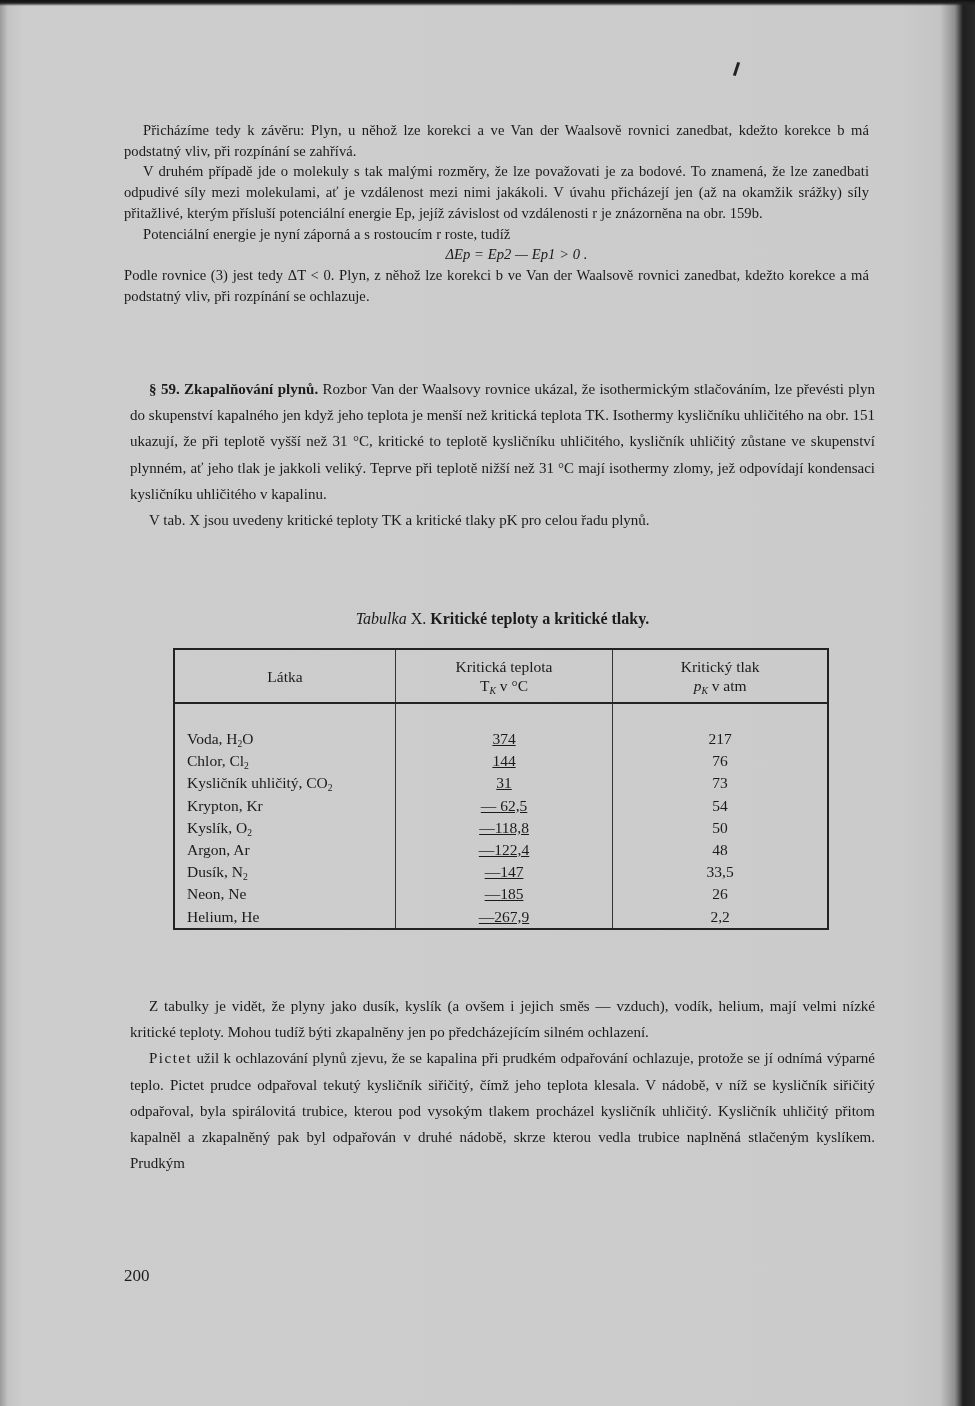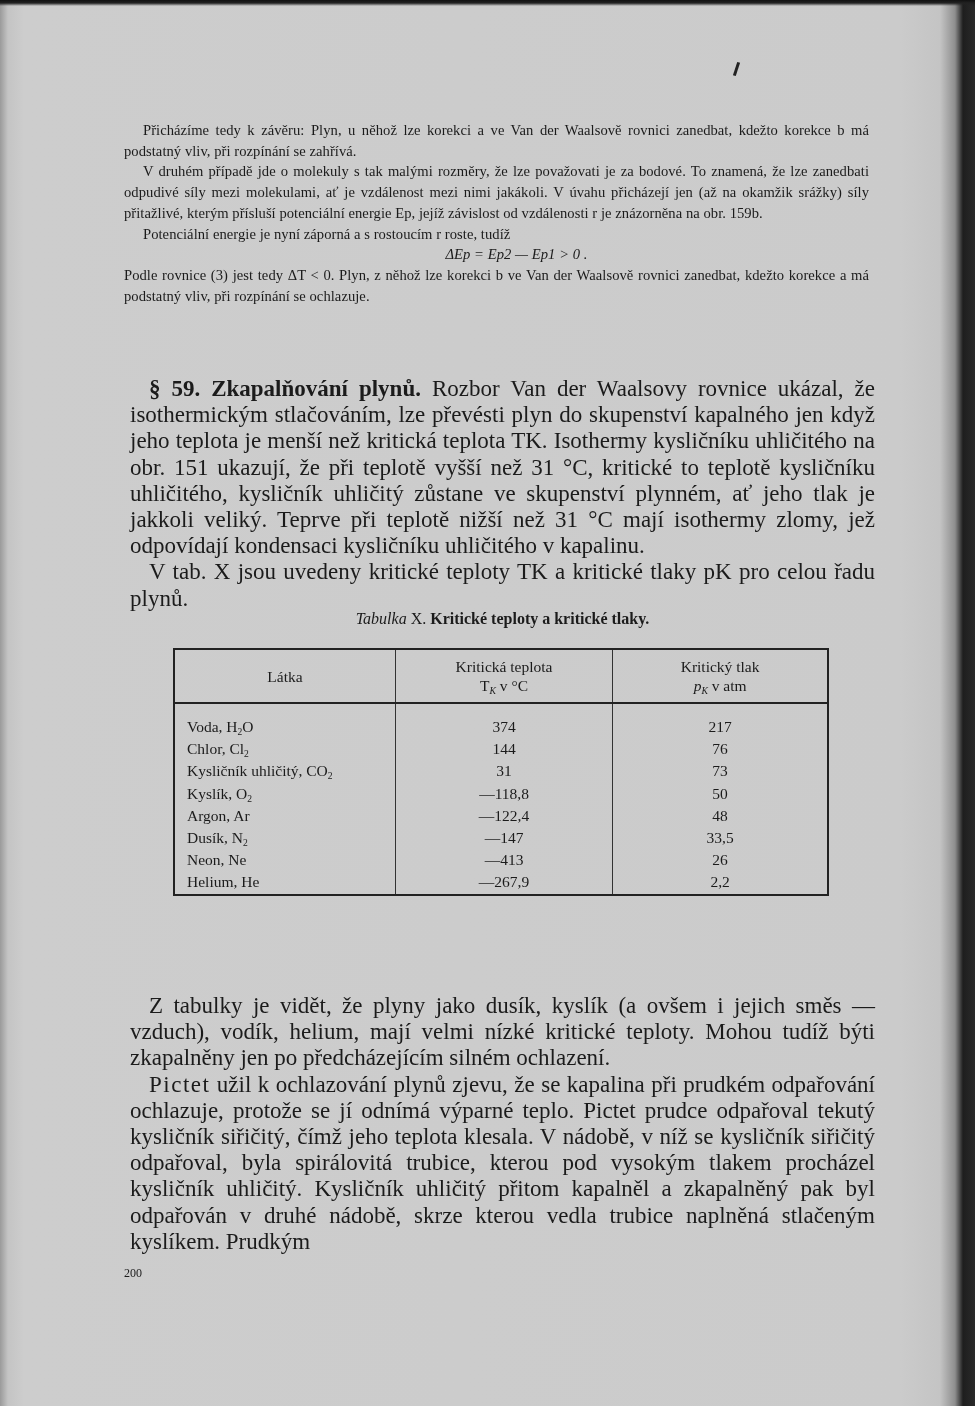--- a/index.html
+++ b/index.html
@@ -14,44 +14,44 @@
     background: linear-gradient(90deg, #9a9a9a 0px, #c4c4c4 8px, #cdcdcd 24px, #cbcbcb 900px, #c4c4c4 940px, #8e8e8e 955px, #1e1e1e 963px, #2a2a2a 975px);
   }
   .top-edge { position: absolute; left: 0; top: 0; width: 975px; height: 6px; background: linear-gradient(180deg,#111 0,#222 3px,rgba(0,0,0,0) 6px); }
   .mark { position: absolute; left: 735px; top: 62px; width: 3px; height: 14px; background: #222; transform: rotate(18deg); }
 
   .small { position: absolute; left: 124px; width: 745px; font-size: 14.6px; line-height: 20.7px; text-align: justify; letter-spacing: 0.05px; }
   .small p { margin: 0; text-indent: 19px; }
   .small p.noind { text-indent: 0; }
   .eq { text-align: center; text-indent: 0 !important; font-style: italic; padding-left: 40px; }
 
-  .big { position: absolute; left: 130px; width: 745px; font-size: 23px; line-height: 26.2px; text-align: justify; }
+  .big { position: absolute; left: 130px; width: 745px; font-size: 15px; line-height: 26.2px; text-align: justify; }
   .big p { margin: 0; text-indent: 19px; }
   .sec-head { font-weight: bold; }
   i { font-style: italic; }
   sub { font-size: 0.62em; vertical-align: -0.3em; line-height: 0; }
 
   .caption { position: absolute; left: 130px; width: 745px; top: 610px; text-align: center; font-size: 16px; }
   .caption .bold { font-weight: bold; }
 
   table.crit {
     position: absolute; left: 173px; top: 648px; width: 656px;
     border-collapse: collapse; font-size: 15.5px; line-height: 22.2px;
     border: 2px solid #222;
   }
   table.crit th { font-weight: normal; height: 52px; border-bottom: 2.5px solid #222; border-right: 1px solid #333; padding: 0 4px; font-size: 15.5px; line-height: 19px; }
   table.crit th:last-child, table.crit td:last-child { border-right: none; }
   table.crit td { border-right: 1px solid #333; padding: 0 12px; }
-  table.crit td.c2 { text-align: center; }
+  table.crit td.c2 { text-align: center; text-decoration: underline; }
   table.crit td.c3 { text-align: center; }
-  table.crit tr.first td { padding-top: 12px; }
+  table.crit tr.first td { padding-top: 24px; }
   table.crit tr.last td { padding-bottom: 0; }
   col.a { width: 222px; } col.b { width: 218px; } col.c { width: 216px; }
 
-  .pageno { position: absolute; left: 124px; top: 1266px; font-size: 12px; }
+  .pageno { position: absolute; left: 124px; top: 1266px; font-size: 17px; }
 </style>
 </head>
 <body>
 
 <div class="page">
   <div class="top-edge"></div>
   <div class="mark"></div>
 
   <div class="small" style="top:120px;">
     <p>Přicházíme tedy k závěru: Plyn, u něhož lze korekci a ve Van der Waalsově rovnici zanedbat, kdežto korekce b má podstatný vliv, při rozpínání se zahřívá.</p>
@@ -103,37 +103,42 @@
           <td><span>Chlor, Cl</span><sub>2</sub></td>
           <td class="c2">144</td>
           <td class="c3">76</td>
         </tr>
         <tr>
           <td><span>Kysličník uhličitý, CO</span><sub>2</sub></td>
           <td class="c2">31</td>
           <td class="c3">73</td>
         </tr>
         <tr>
+          <td><span>Krypton, Kr</span></td>
+          <td class="c2">— 62,5</td>
+          <td class="c3">54</td>
+        </tr>
+        <tr>
           <td><span>Kyslík, O</span><sub>2</sub></td>
           <td class="c2">—118,8</td>
           <td class="c3">50</td>
         </tr>
         <tr>
           <td><span>Argon, Ar</span></td>
           <td class="c2">—122,4</td>
           <td class="c3">48</td>
         </tr>
         <tr>
           <td><span>Dusík, N</span><sub>2</sub></td>
           <td class="c2">—147</td>
           <td class="c3">33,5</td>
         </tr>
         <tr>
           <td><span>Neon, Ne</span></td>
-          <td class="c2">—413</td>
+          <td class="c2">—185</td>
           <td class="c3">26</td>
         </tr>
         <tr class="last">
           <td><span>Helium, He</span></td>
           <td class="c2">—267,9</td>
           <td class="c3">2,2</td>
         </tr>
       </tbody>
   </table>
 

